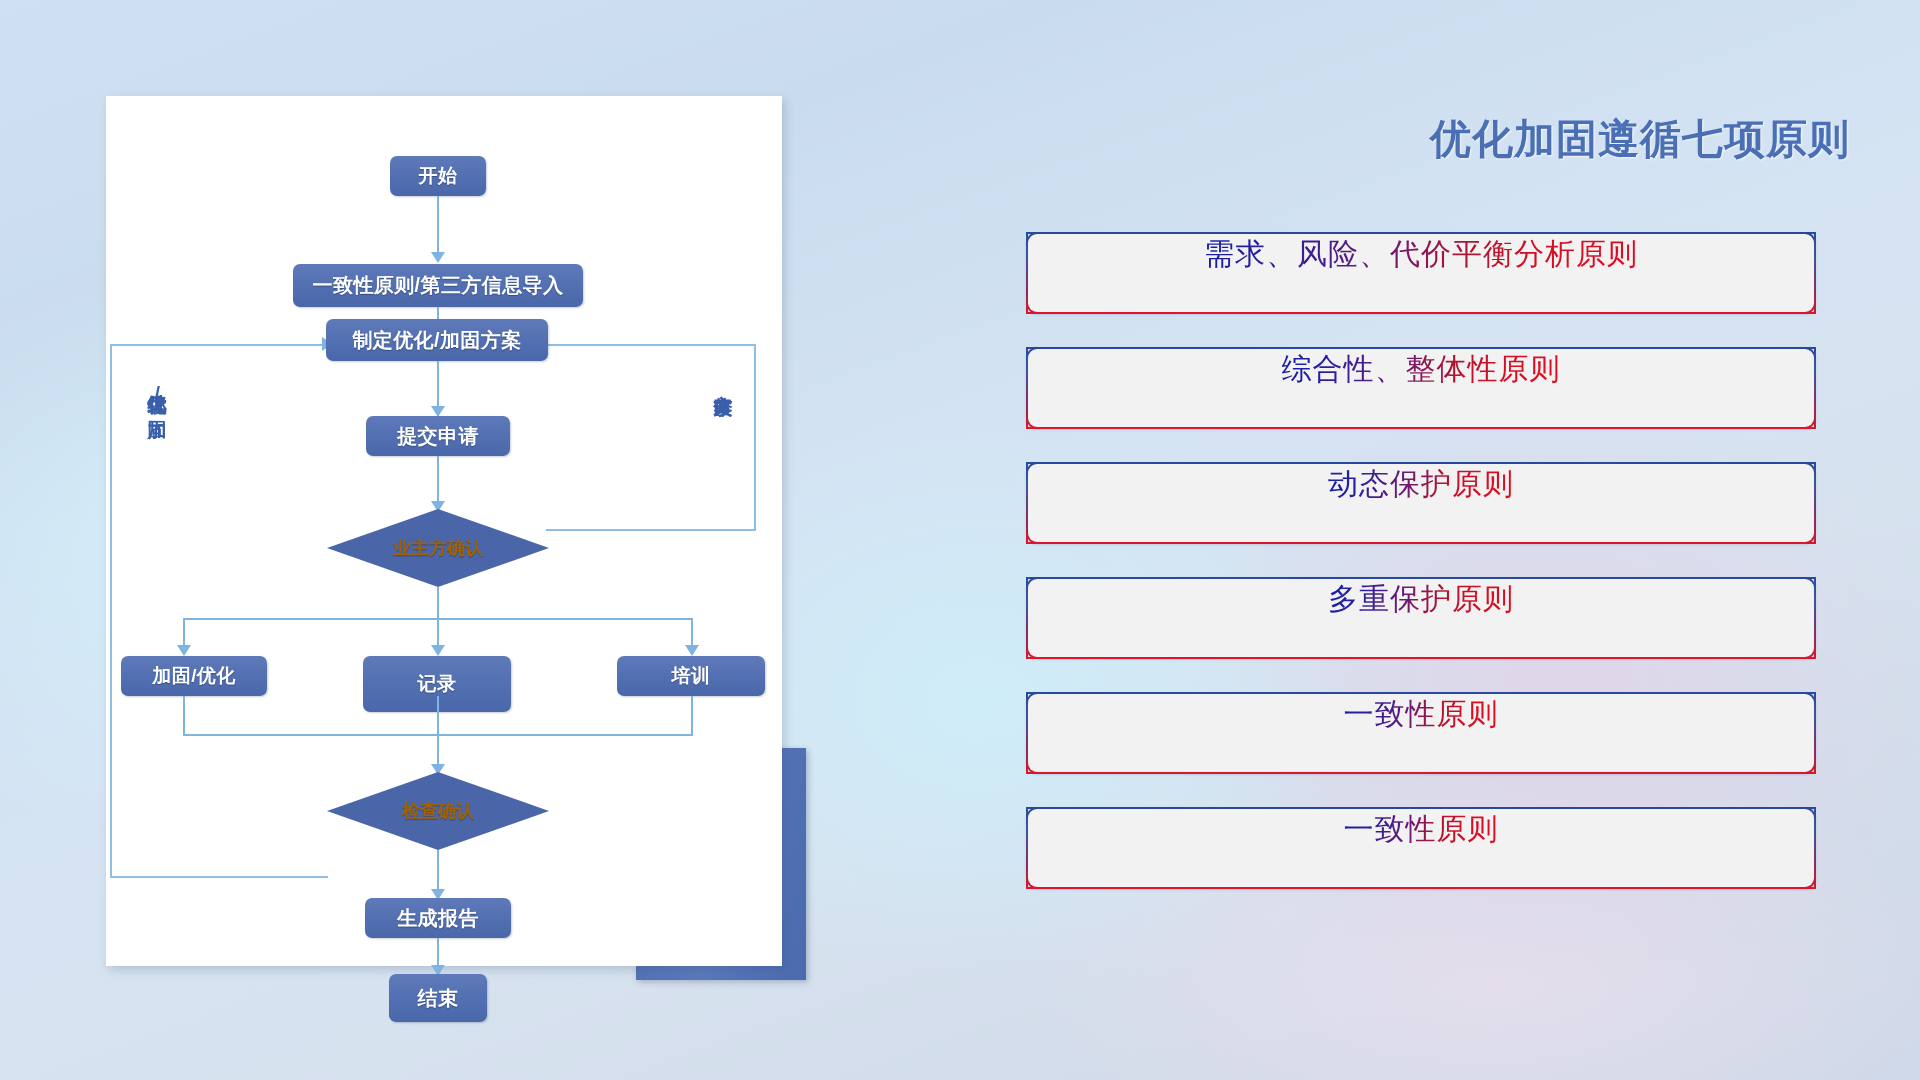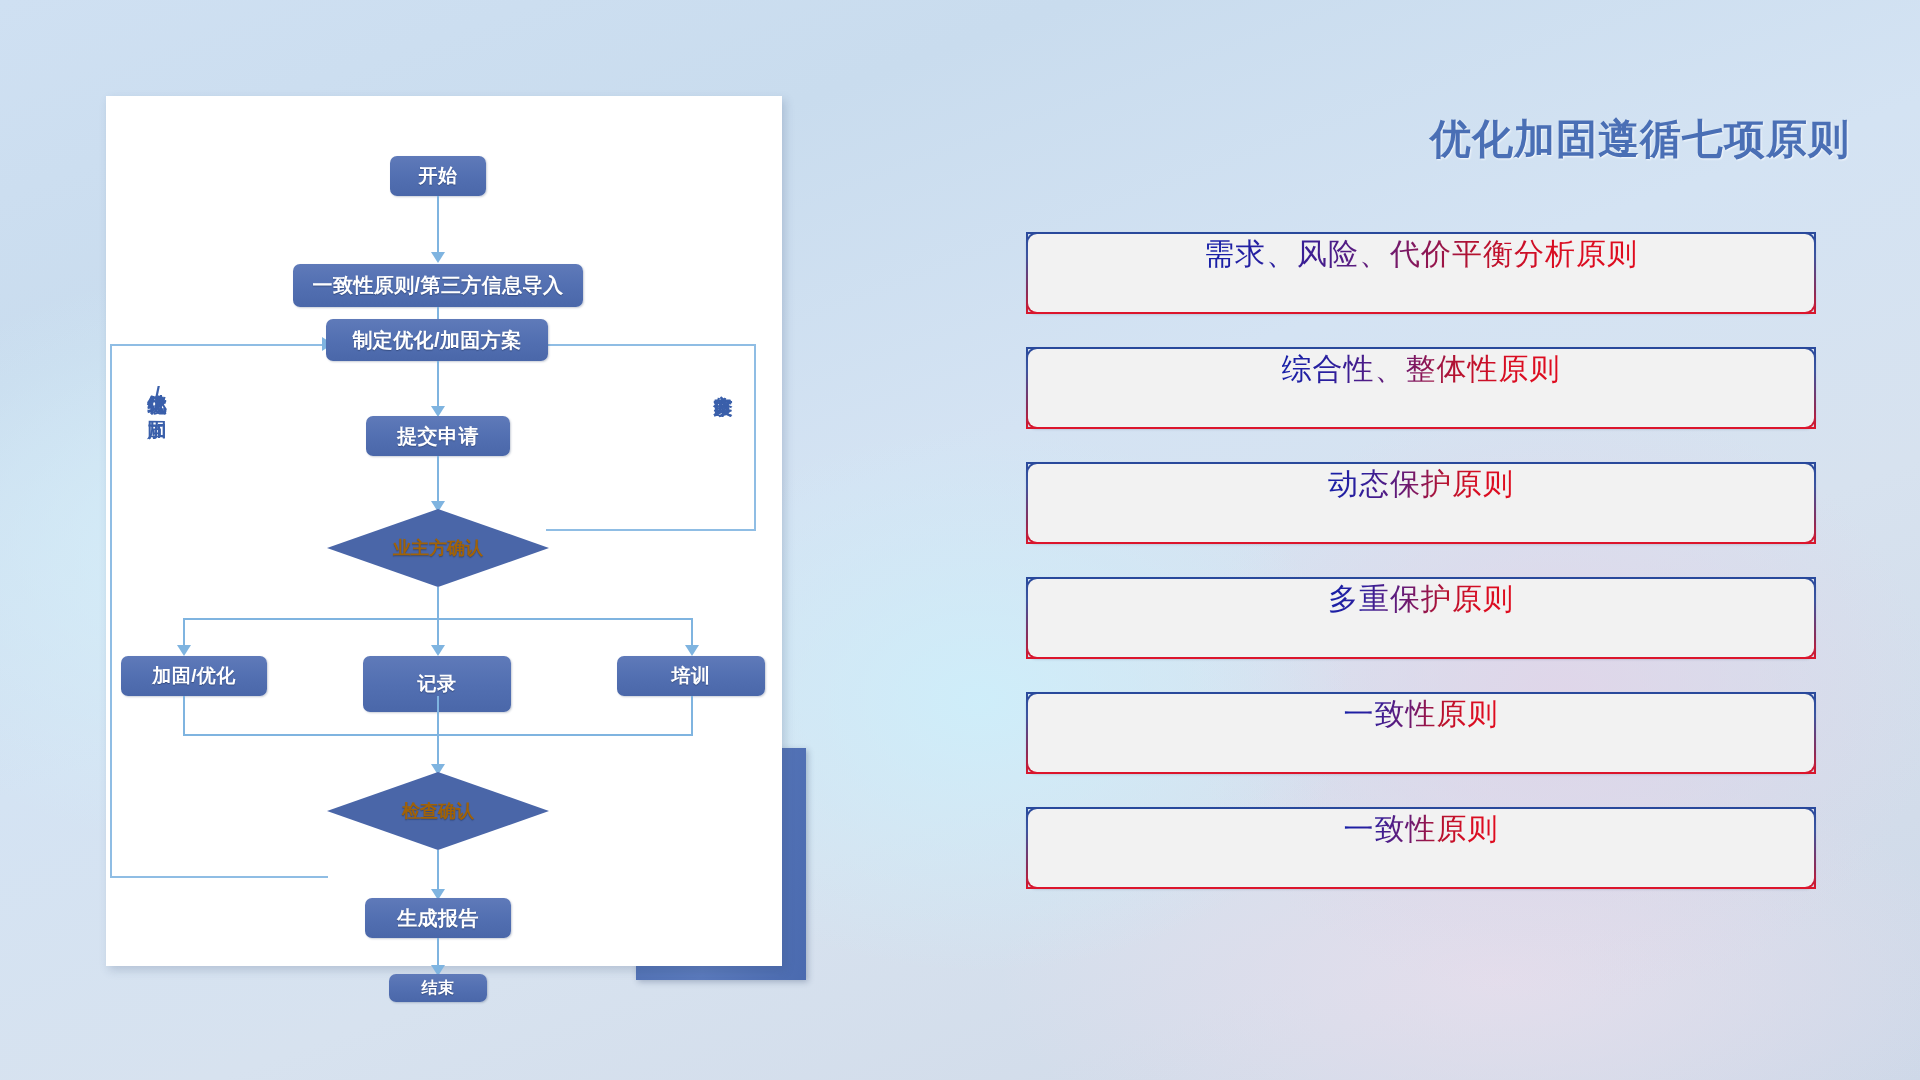--- a/index.html
+++ b/index.html
@@ -249,21 +249,21 @@
 
     <div class="ln v" style="left:331px; top:754px; height:46px;"></div>
     <div class="arrow-d" style="left:325px; top:793px;"></div>
 
     <div class="fc-box" style="left:259px; top:802px; width:146px; height:40px; font-size:20px;">
       <span>生成报告</span>
     </div>
     <div class="ln v" style="left:331px; top:842px; height:36px;"></div>
     <div class="arrow-d" style="left:325px; top:869px;"></div>
 
-    <div class="fc-box" style="left:283px; top:878px; width:98px; height:28px; font-size:16px;">
+    <div class="fc-box" style="left:283px; top:878px; width:98px; height:48px; font-size:20px;">
       <span>结束</span>
     </div>
 
   </div>
 
   <div id="right-title">优化加固遵循七项原则</div>
 
   <div id="cards">
     <div class="card">
       <span class="card-frame"></span>

